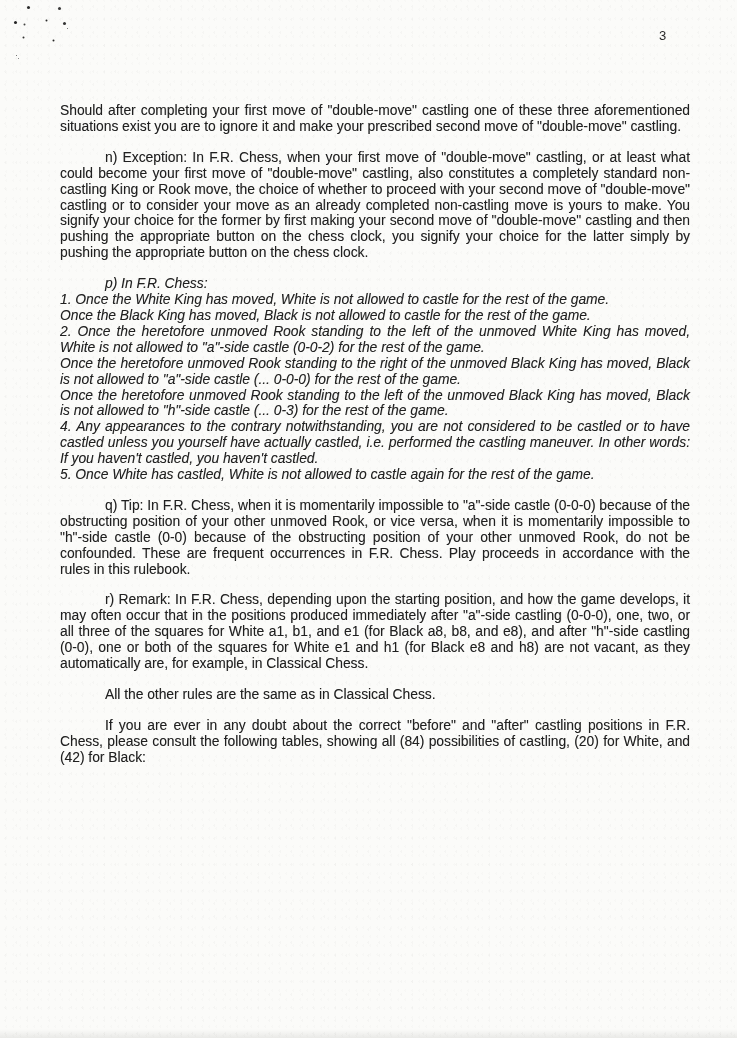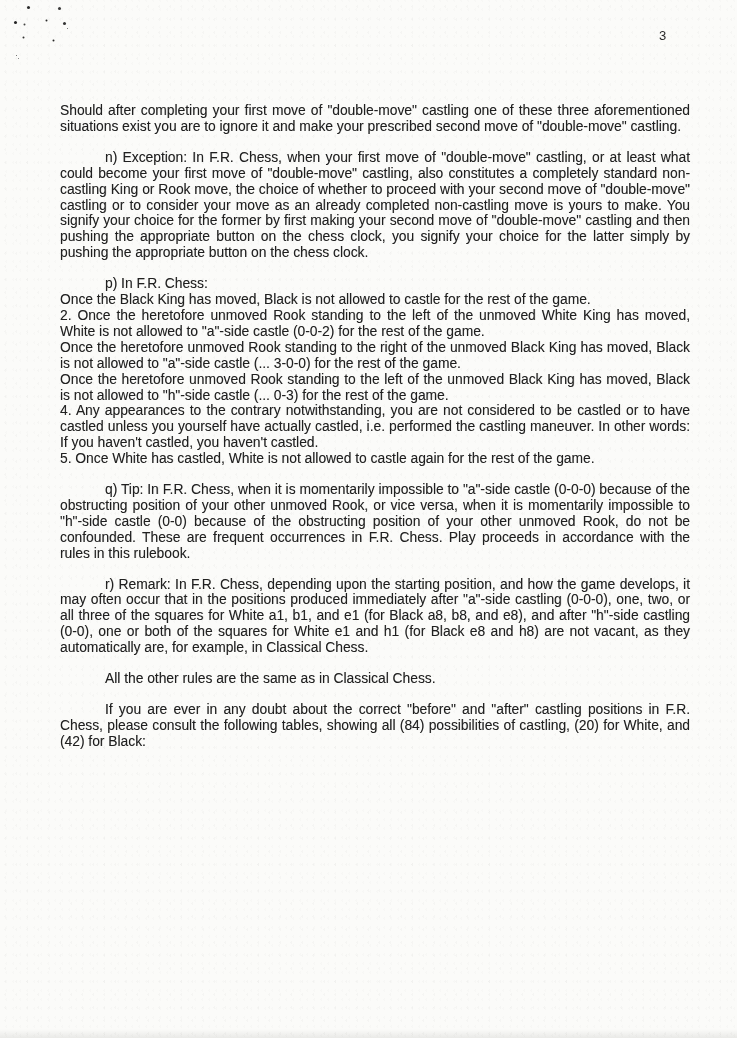--- a/index.html
+++ b/index.html
@@ -47,20 +47,21 @@
     text-align: justify;
   }
   .ind {
     text-indent: 45px;
   }
   .rule-block {
     margin: 0 0 15px 0;
   }
   .rule-block .para {
     margin: 0;
+    font-style: italic;
   }
   .speckles {
     position: absolute;
     left: 0;
     top: 0;
     width: 3px;
     height: 3px;
     border-radius: 50%;
     background: transparent;
     box-shadow:
@@ -96,23 +97,24 @@
 
   <div class="content">
 
     <p class="para">Should after completing your first move of "double-move" castling one of these three aforementioned situations exist you are to ignore it and make your prescribed second move of "double-move" castling.</p>
 
     <p class="para ind">n) Exception: In F.R. Chess, when your first move of "double-move" castling, or at least what could become your first move of "double-move" castling, also constitutes a completely standard non-castling King or Rook move, the choice of whether to proceed with your second move of "double-move" castling or to consider your move as an already completed non-castling move is yours to make. You signify your choice for the former by first making your second move of "double-move" castling and then pushing the appropriate button on the chess clock, you signify your choice for the latter simply by pushing the appropriate button on the chess clock.</p>
 
 
     <div class="rule-block">
       <p class="para ind">p) In F.R. Chess:</p>
+      <p class="para">1. Once the White King has moved, White is not allowed to castle for the rest of the game.</p>
       <p class="para">Once the Black King has moved, Black is not allowed to castle for the rest of the game.</p>
       <p class="para">2. Once the heretofore unmoved Rook standing to the left of the unmoved White King has moved, White is not allowed to "a"-side castle (0-0-2) for the rest of the game.</p>
-      <p class="para">Once the heretofore unmoved Rook standing to the right of the unmoved Black King has moved, Black is not allowed to "a"-side castle (... 3-0-0) for the rest of the game.</p>
+      <p class="para">Once the heretofore unmoved Rook standing to the right of the unmoved Black King has moved, Black is not allowed to "a"-side castle (... 0-0-0) for the rest of the game.</p>
       <p class="para">Once the heretofore unmoved Rook standing to the left of the unmoved Black King has moved, Black is not allowed to "h"-side castle (... 0-3) for the rest of the game.</p>
       <p class="para">4. Any appearances to the contrary notwithstanding, you are not considered to be castled or to have castled unless you yourself have actually castled, i.e. performed the castling maneuver. In other words: If you haven't castled, you haven't castled.</p>
       <p class="para">5. Once White has castled, White is not allowed to castle again for the rest of the game.</p>
     </div>
 
     <p class="para ind">q) Tip: In F.R. Chess, when it is momentarily impossible to "a"-side castle (0-0-0) because of the obstructing position of your other unmoved Rook, or vice versa, when it is momentarily impossible to "h"-side castle (0-0) because of the obstructing position of your other unmoved Rook, do not be confounded. These are frequent occurrences in F.R. Chess. Play proceeds in accordance with the rules in this rulebook.</p>
 
     <p class="para ind">r) Remark: In F.R. Chess, depending upon the starting position, and how the game develops, it may often occur that in the positions produced immediately after "a"-side castling (0-0-0), one, two, or all three of the squares for White a1, b1, and e1 (for Black a8, b8, and e8), and after "h"-side castling (0-0), one or both of the squares for White e1 and h1 (for Black e8 and h8) are not vacant, as they automatically are, for example, in Classical Chess.</p>
 
     <p class="para ind">All the other rules are the same as in Classical Chess.</p>

